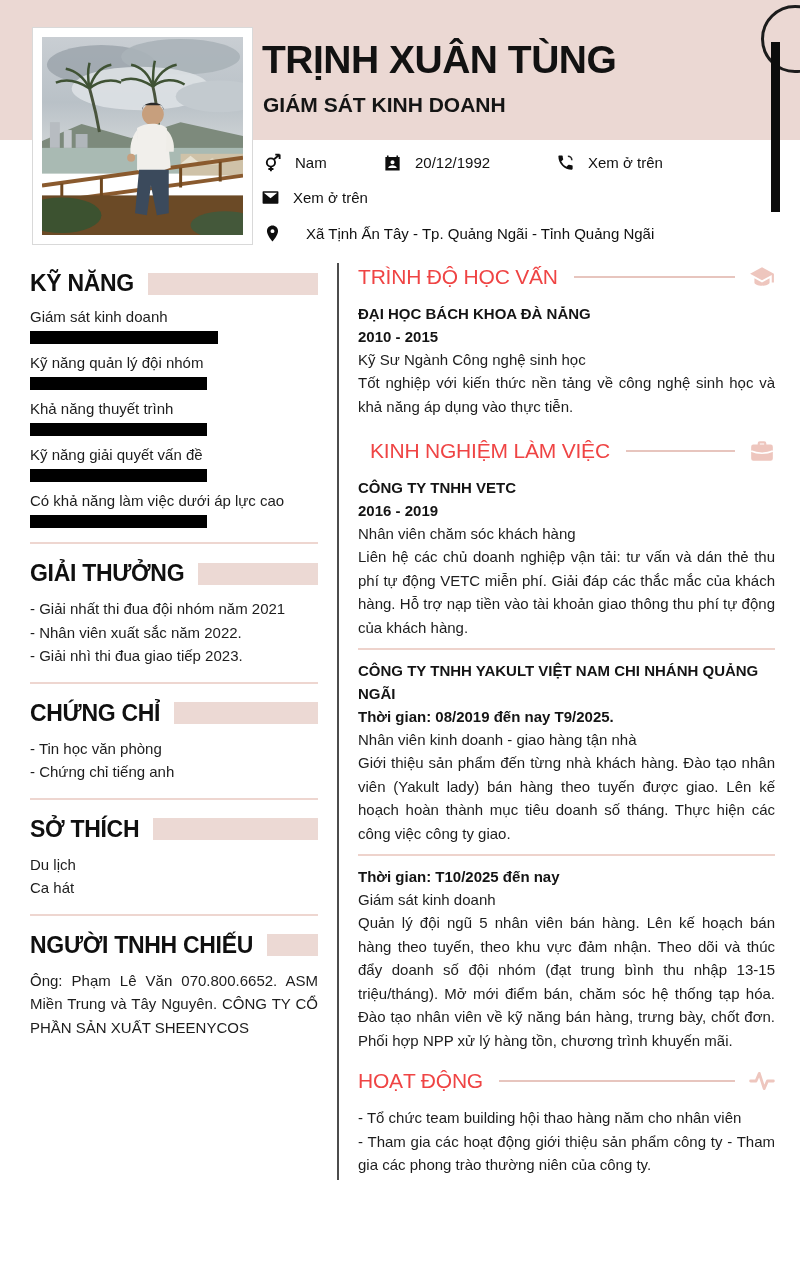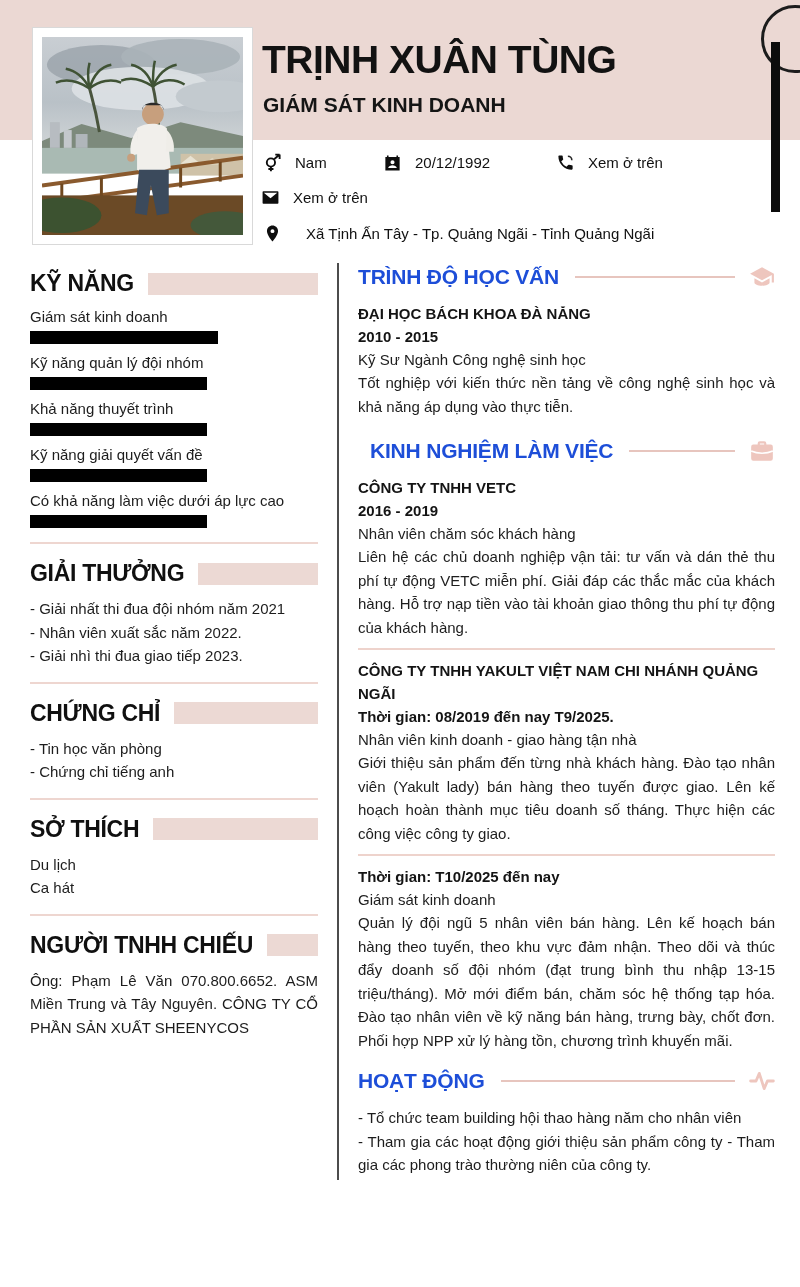--- a/index.html
+++ b/index.html
@@ -28,21 +28,21 @@
   .lhead .t{font-size:23px;font-weight:700;color:#101010;white-space:nowrap;letter-spacing:-.3px;}
   .lhead .box{flex:1;height:22px;background:#ecd9d4;margin-left:14px;}
   .skill{margin-bottom:9px;}
   .skill .lbl{font-size:15px;line-height:20px;color:#1d1d1d;}
   .skill .bar{height:13px;background:#000;margin-top:4px;}
   .ldivider{height:2px;background:#eed6d0;margin:14px 0 16px 0;}
   .lline{font-size:15px;line-height:23.5px;color:#1d1d1d;}
   .lpara{font-size:15px;line-height:23.5px;color:#1d1d1d;text-align:justify;margin-top:2px;}
   
   .rhead{display:flex;align-items:center;margin:0 0 12px 0;}
-  .rhead .t{font-size:21px;font-weight:700;color:#1d4ed8;white-space:nowrap;letter-spacing:-.2px;}
+  .rhead .t{font-size:21px;font-weight:400;color:#ef4444;white-space:nowrap;letter-spacing:-.2px;}
   .rhead .line{flex:1;height:2px;background:#e7c5be;margin:0 14px 0 16px;}
   .rhead .ricon{width:26px;height:26px;color:#eec6be;flex:0 0 auto;}
   .rhead .ricon svg{display:block;width:100%;height:100%;}
   .r-strong{font-size:15px;font-weight:700;line-height:23px;color:#141414;}
   .r-line{font-size:15px;line-height:23px;color:#1d1d1d;}
   .r-para{font-size:15px;line-height:23.5px;color:#1d1d1d;text-align:justify;}
   .rdivider{height:2px;background:#eed3cc;margin:9px 0 9px 0;}
   .r-sec{margin-top:20px;margin-left:12px;}
   
   .dots{position:absolute;left:591px;top:1235px;display:grid;grid-template-columns:repeat(6,4px);column-gap:18px;row-gap:16px;z-index:3;}

